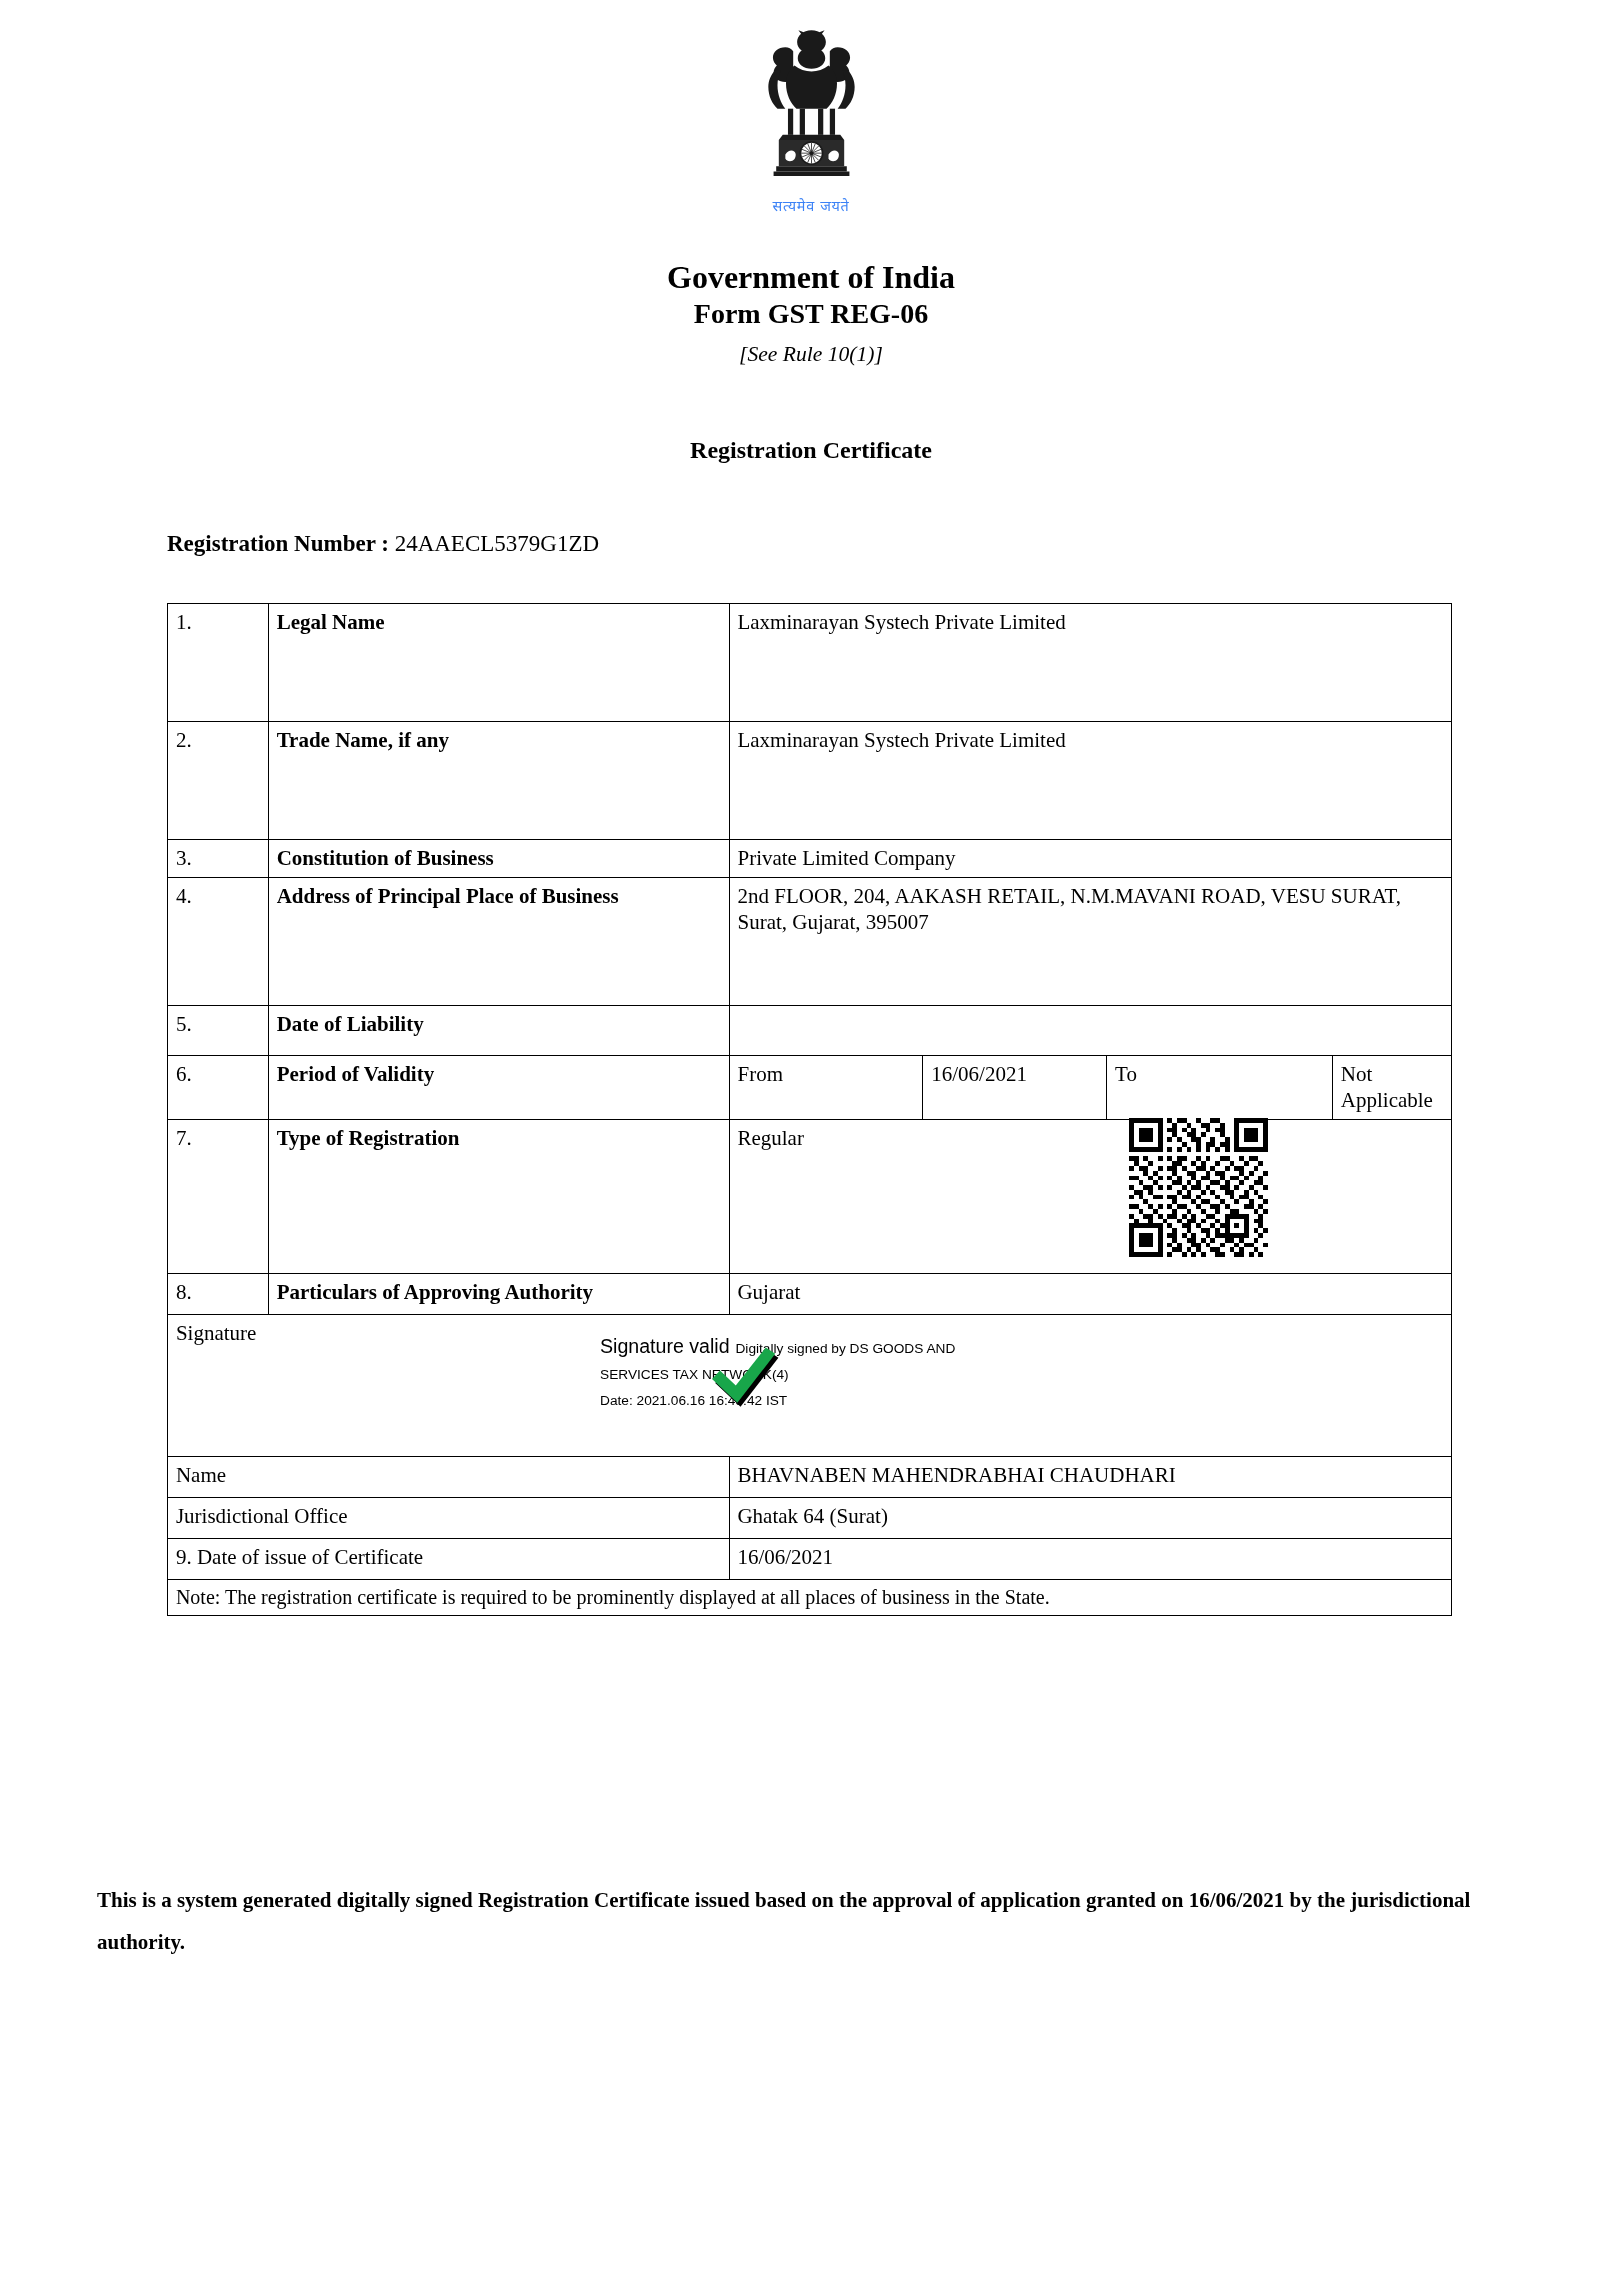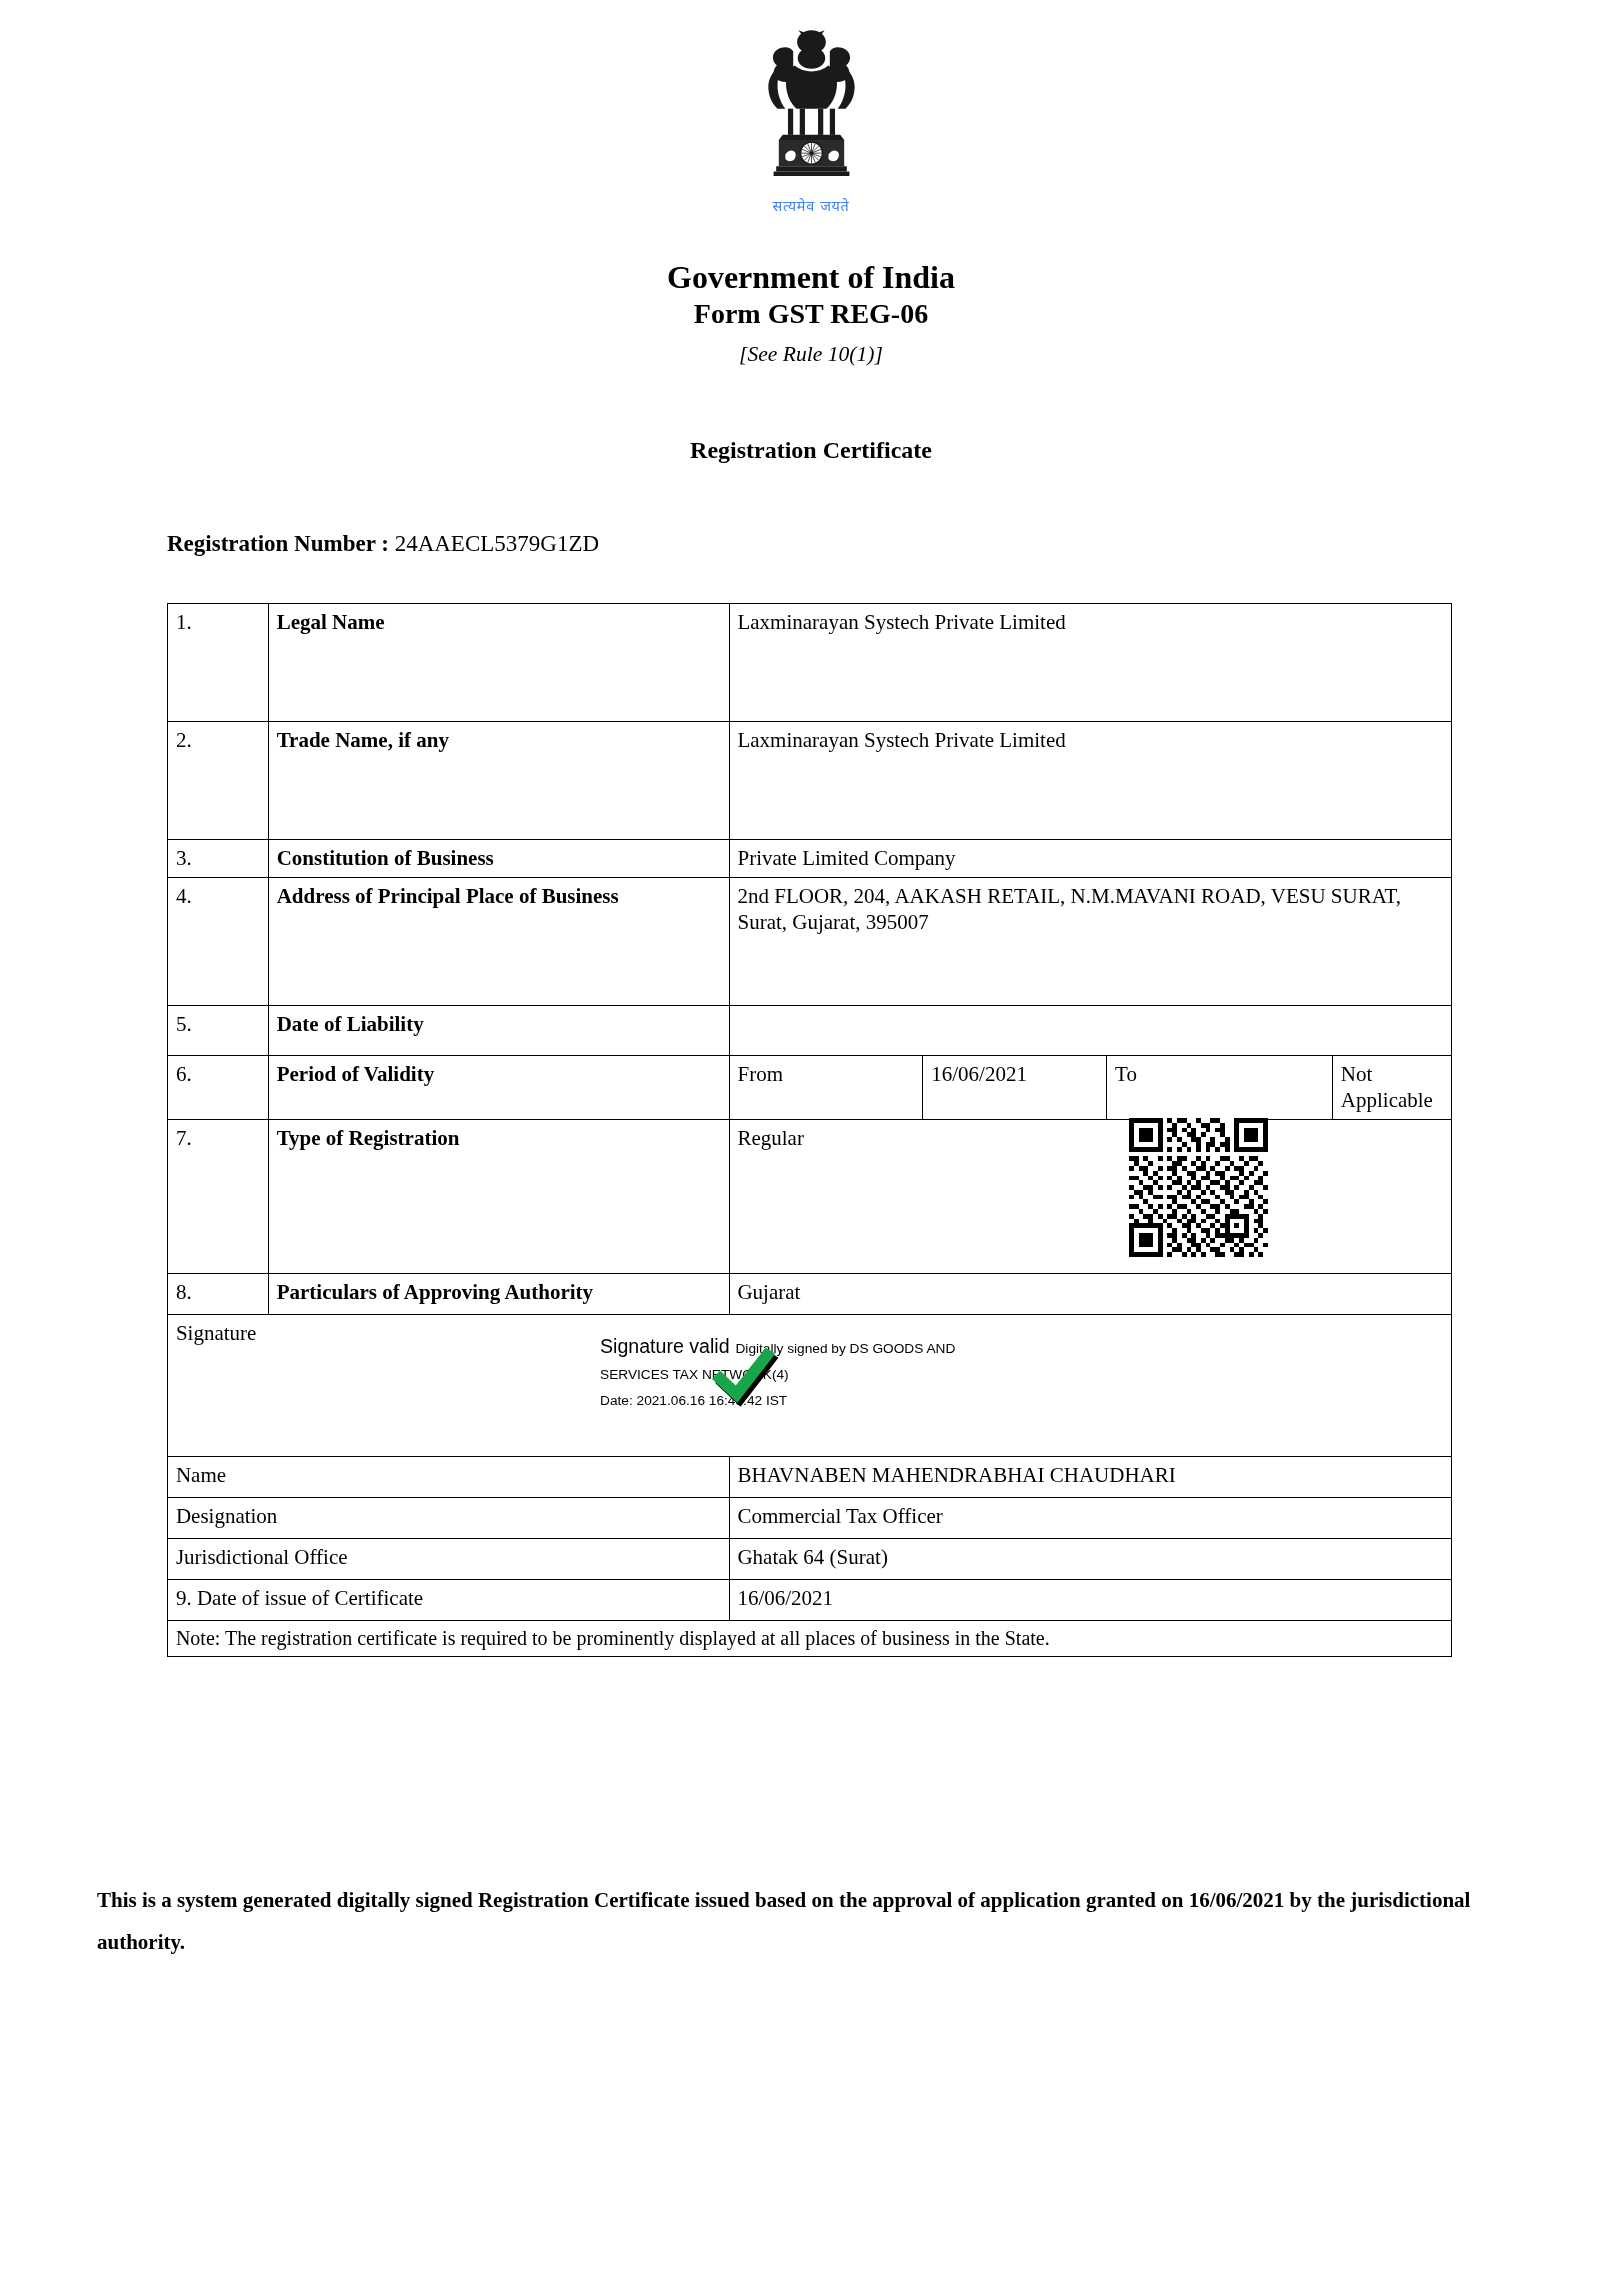--- a/index.html
+++ b/index.html
@@ -482,24 +482,20 @@
             </span>
           </span>
         </td>
       </tr>
 
       <tr style="height:41px">
         <td class="c-lbl2" colspan="2">Name</td>
         <td>BHAVNABEN MAHENDRABHAI CHAUDHARI</td>
       </tr>
       <tr style="height:41px">
-        <td class="c-lbl2" colspan="2">Designation</td>
-        <td>Commercial Tax Officer</td>
-      </tr>
-      <tr style="height:41px">
         <td class="c-lbl2" colspan="2">Jurisdictional Office</td>
         <td>Ghatak 64 (Surat)</td>
       </tr>
       <tr style="height:41px">
         <td class="c-lbl2" colspan="2">9. Date of issue of Certificate</td>
         <td>16/06/2021</td>
       </tr>
       <tr>
         <td class="notecell" colspan="3">Note: The registration certificate is required to be prominently displayed at all places of business in the State.</td>
       </tr>

